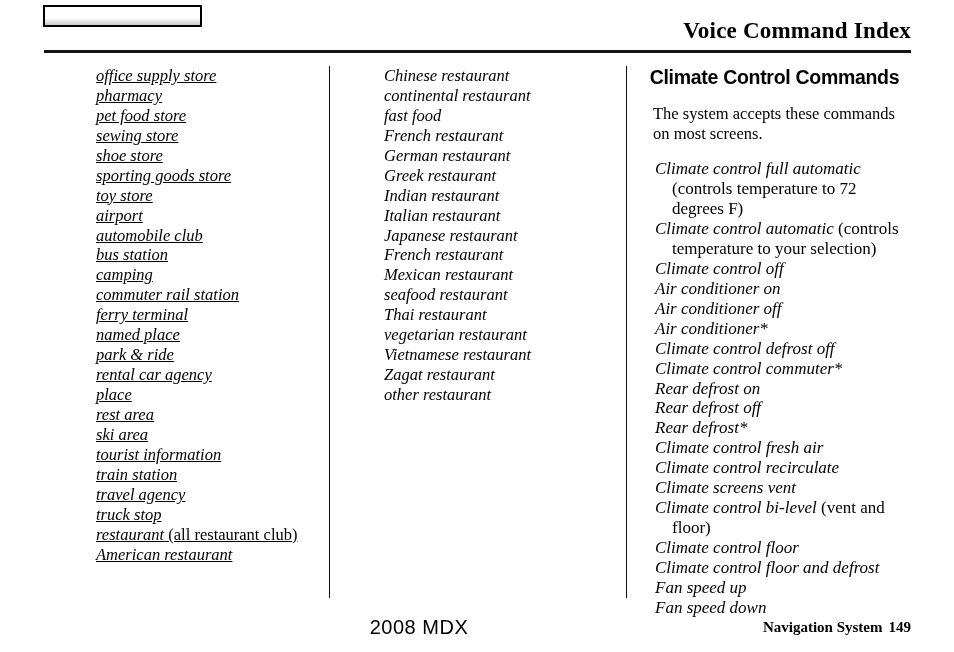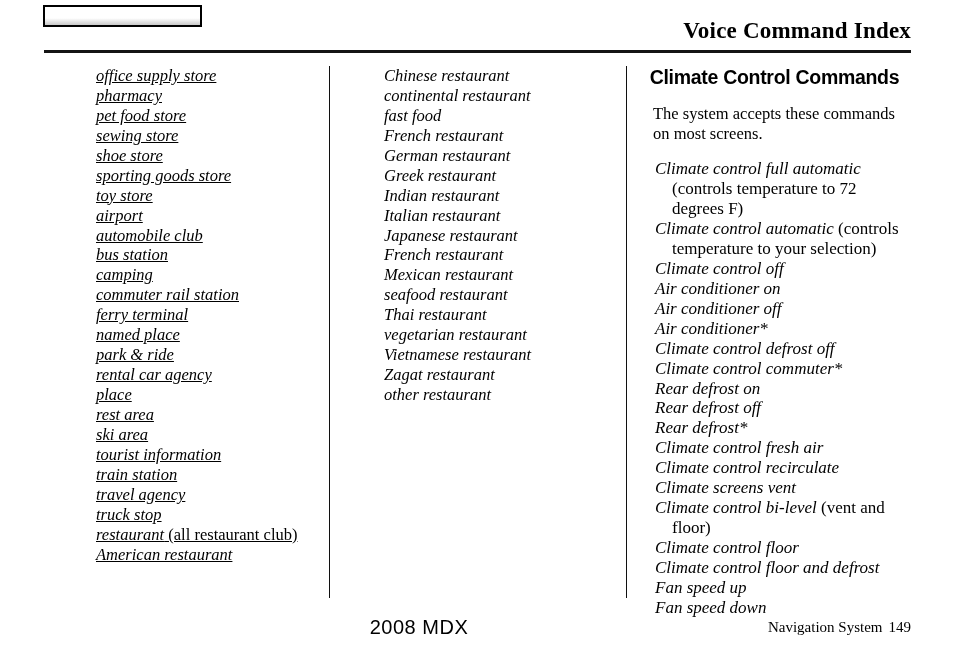--- a/index.html
+++ b/index.html
@@ -145,21 +145,21 @@
     font-family: "Liberation Sans", sans-serif;
     font-size: 20px;
     line-height: 24px;
     letter-spacing: 0.5px;
   }
   #footer-section {
     position: absolute;
     right: 43px;
     top: 10px;
     font-family: "Liberation Serif", serif;
-    font-weight: normal;
+    font-weight: bold;
     font-size: 15px;
     line-height: 18px;
     white-space: nowrap;
     margin-left: 8px;
   }
   #footer-section .page-num {
     margin-left: 6px;
   }
 </style>
 </head>

